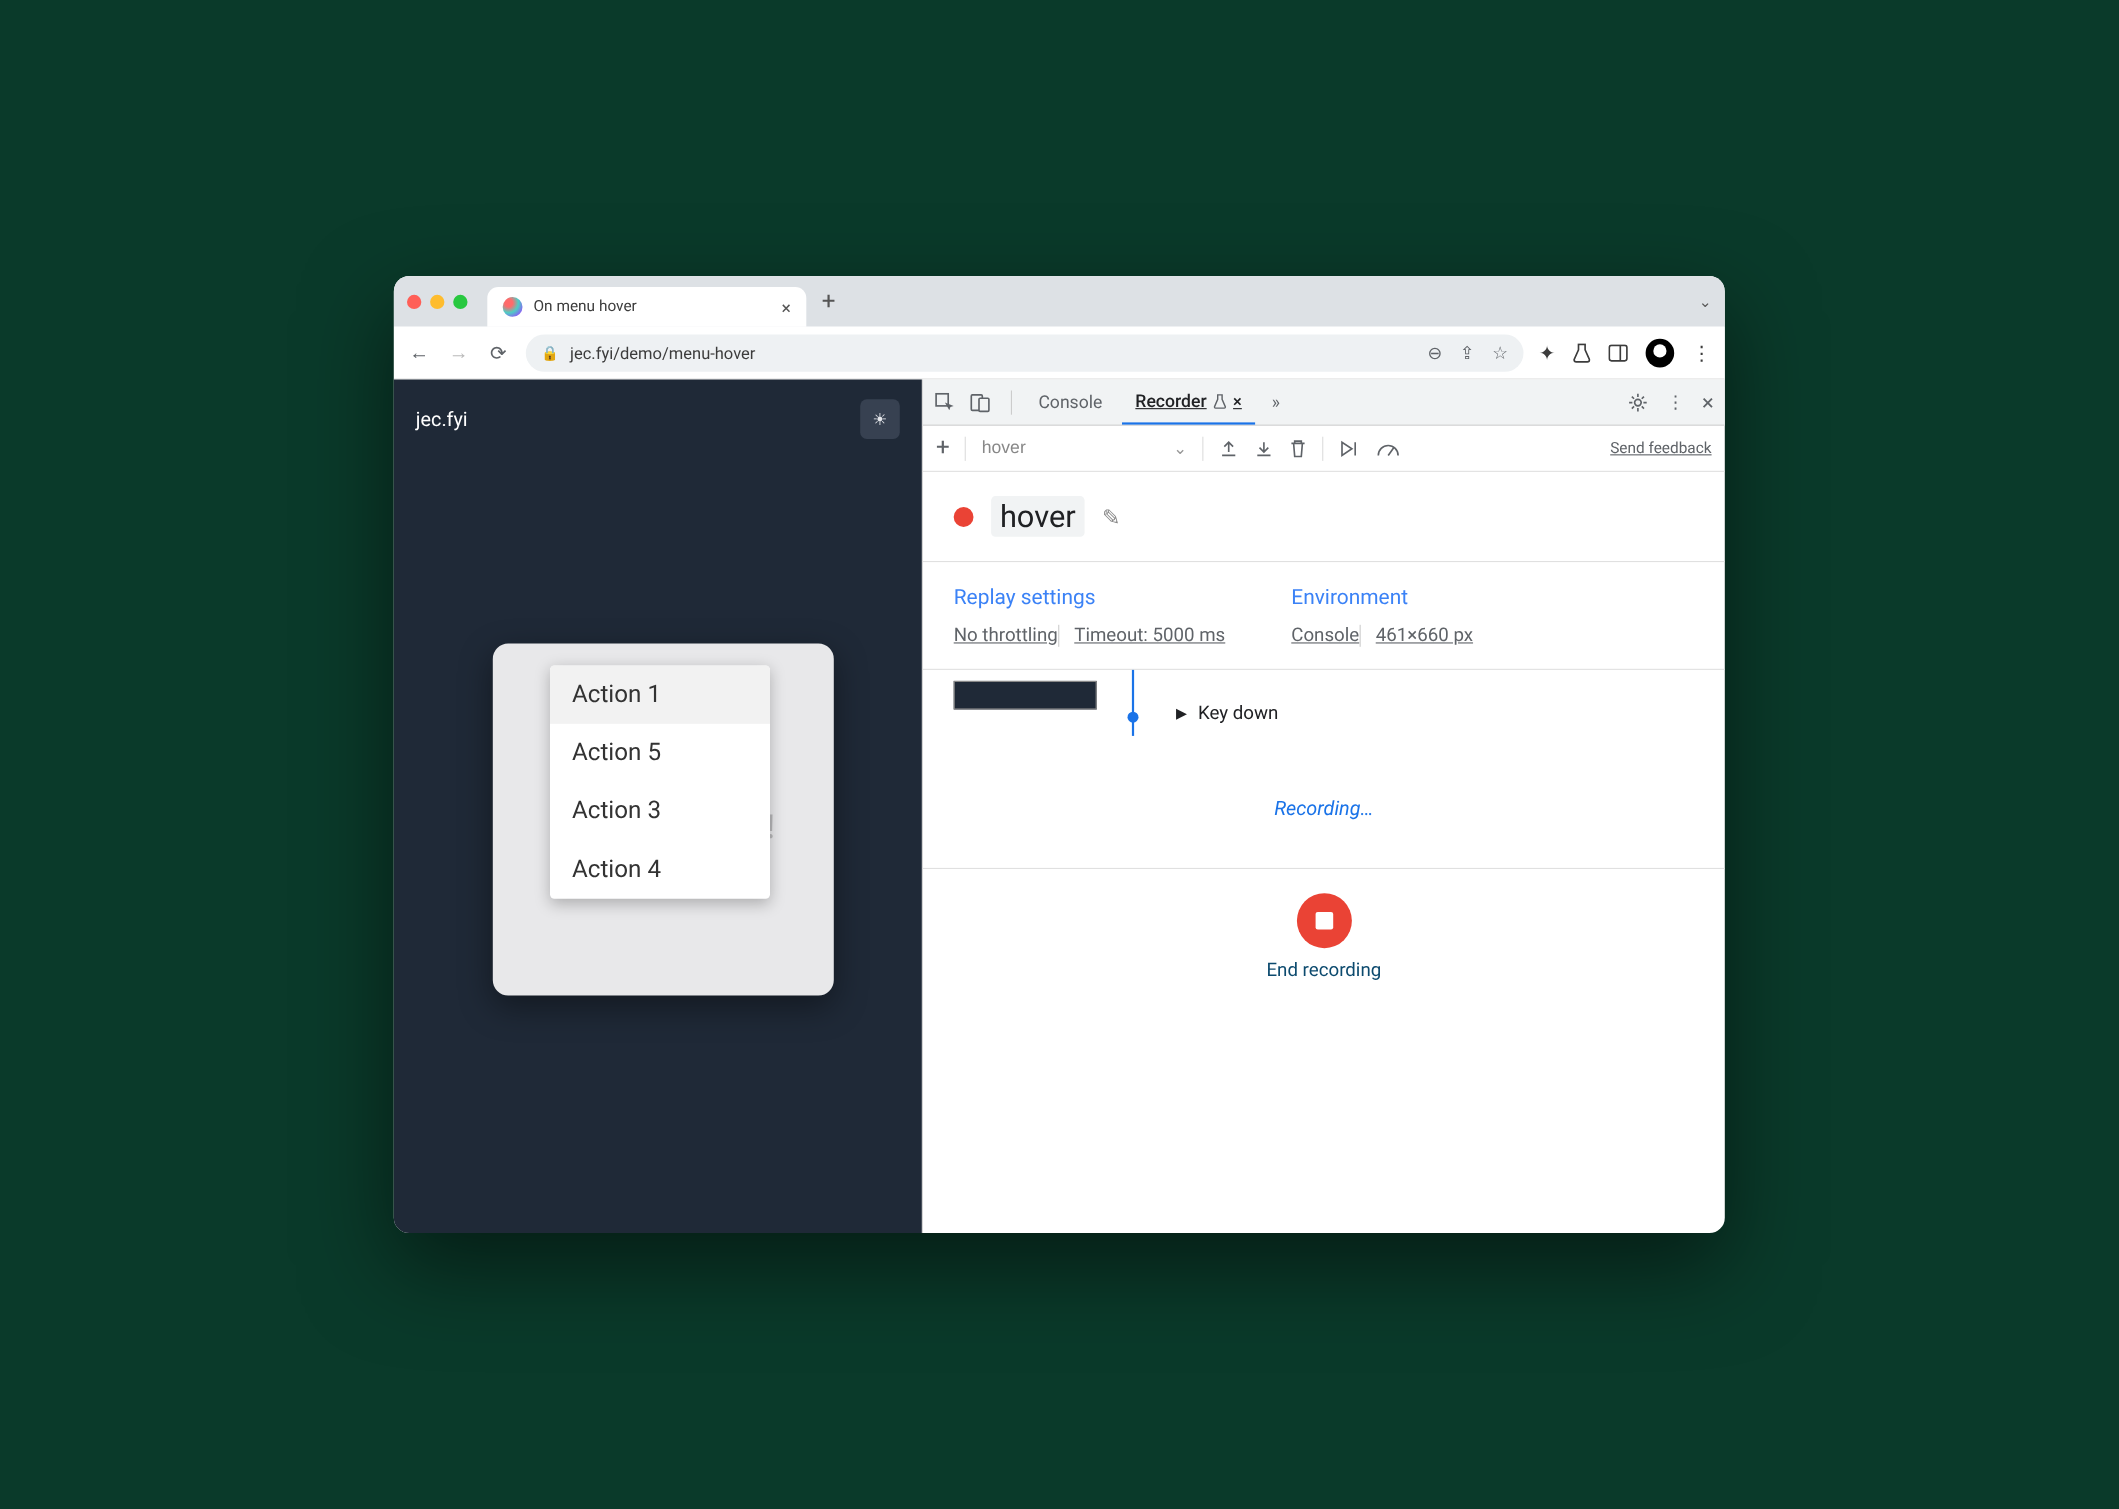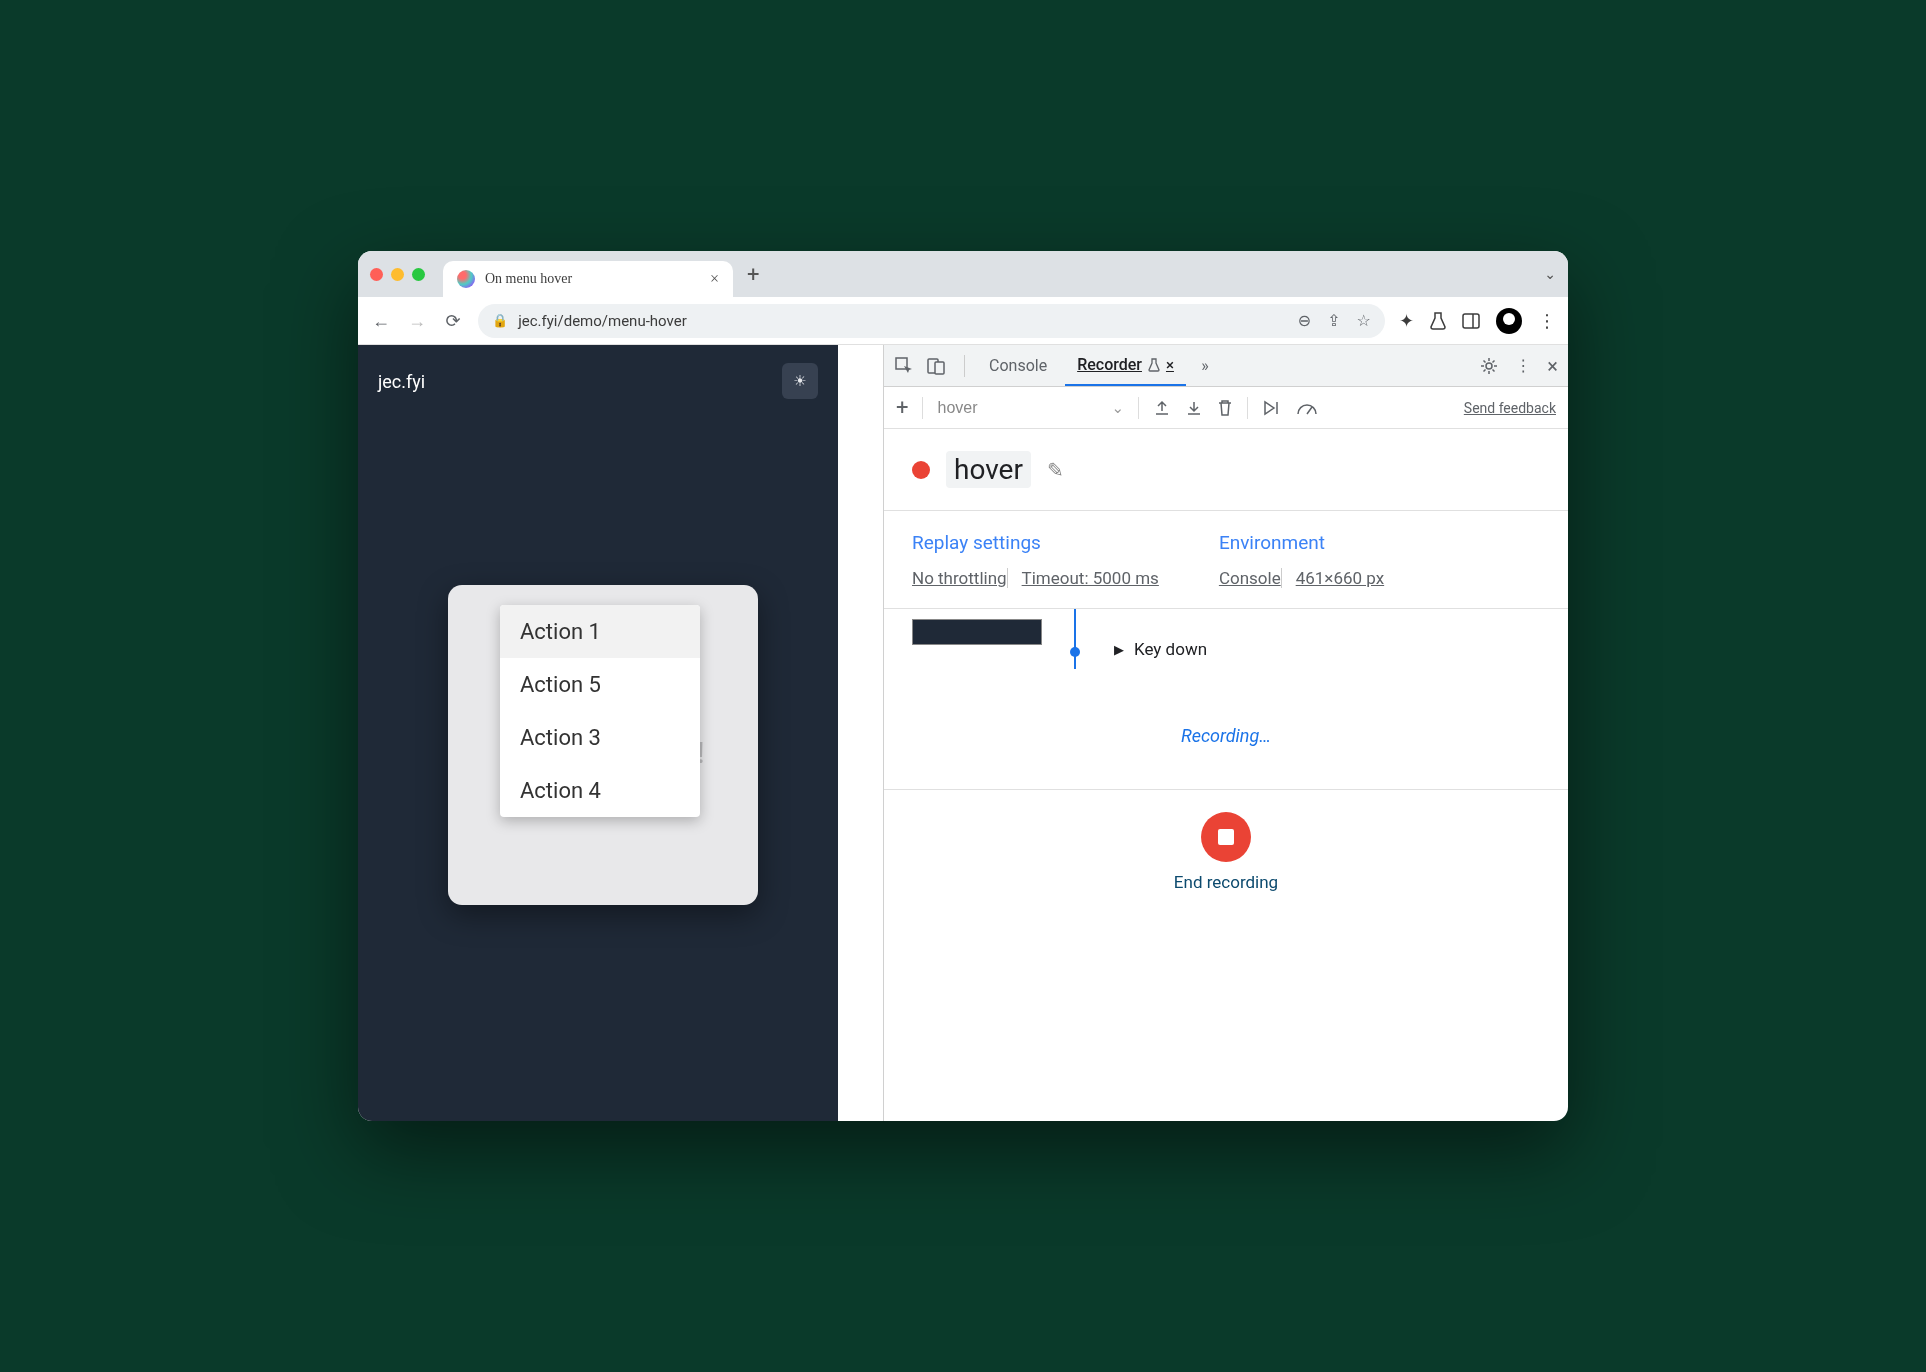--- a/index.html
+++ b/index.html
@@ -30,21 +30,21 @@
     align-items: center;
     padding: 0 12px;
   }
   .traffic { display:flex; gap:8px; margin-right: 18px; }
   .dot { width:13px; height:13px; border-radius:50%; }
   .dot.red{background:#ff5f57;} .dot.yellow{background:#febc2e;} .dot.green{background:#28c840;}
   .tab {
     background:#fff; height:36px; border-radius:10px 10px 0 0;
     display:flex; align-items:center; padding:0 14px; gap:10px;
     min-width: 290px; margin-top:10px;
-    font-size:14px; color:#3c3c3c;font-family:Liberation Serif, serif;
+    font-size:14px; color:#3c3c3c;
   }
   .tab .favicon { width:18px;height:18px;border-radius:50%;
     background: radial-gradient(circle at 30% 30%, #ff6b6b 20%, #4ecdc4 50%, #8b5cf6 80%);
   }
   .tab .close-x { margin-left:auto; font-size:16px; color:#555; cursor:pointer;}
   .newtab { margin-left:14px; font-size:22px; color:#555; cursor:pointer;}
   .tabbar .chevron { margin-left:auto; font-size:14px; color:#555; }
   
   .addrbar {
     height:48px; background:#fff; border-bottom:1px solid #e0e0e0;
@@ -79,21 +79,21 @@
   }
   .card-bg-text{position:absolute;left:0;right:0;top:150px;text-align:center;font-size:30px;color:#b8b8ba;font-weight:500;}
   .menu{
     position:absolute; left:52px; top:20px; width:200px;
     background:#fff; border-radius:4px; box-shadow:0 4px 14px rgba(0,0,0,0.25);
     overflow:hidden;
   }
   .menu-item{padding:14px 20px;font-size:22px;color:#333;cursor:pointer;}
   .menu-item.hovered{background:#f2f2f2;}
   
-  .devtools{flex:1;display:flex;flex-direction:column;border-left:1px solid #d0d0d0;min-width:0;margin-left:45px;}
+  .devtools{flex:1;display:flex;flex-direction:column;border-left:1px solid #d0d0d0;min-width:0;}
   .dt-tabs{
     height:42px;background:#f1f3f4;border-bottom:1px solid #d0d0d0;
     display:flex;align-items:center;padding:0 10px;gap:6px;font-size:16px;color:#5f6368;
   }
   .dt-ico{width:26px;text-align:center;cursor:pointer;}
   .dt-sep{width:1px;height:22px;background:#ccc;margin:0 6px;}
   .dt-tab{padding:0 12px;height:100%;display:flex;align-items:center;gap:6px;cursor:pointer;color:#5f6368;}
   .dt-tab.active{color:#1a73e8;border-bottom:2px solid#1a73e8;font-weight:500;color:#202124;text-decoration:underline;}
   .dt-tab.active{color:#202124;}
   .dt-right{margin-left:auto;display:flex;gap:16px;align-items:center;}

